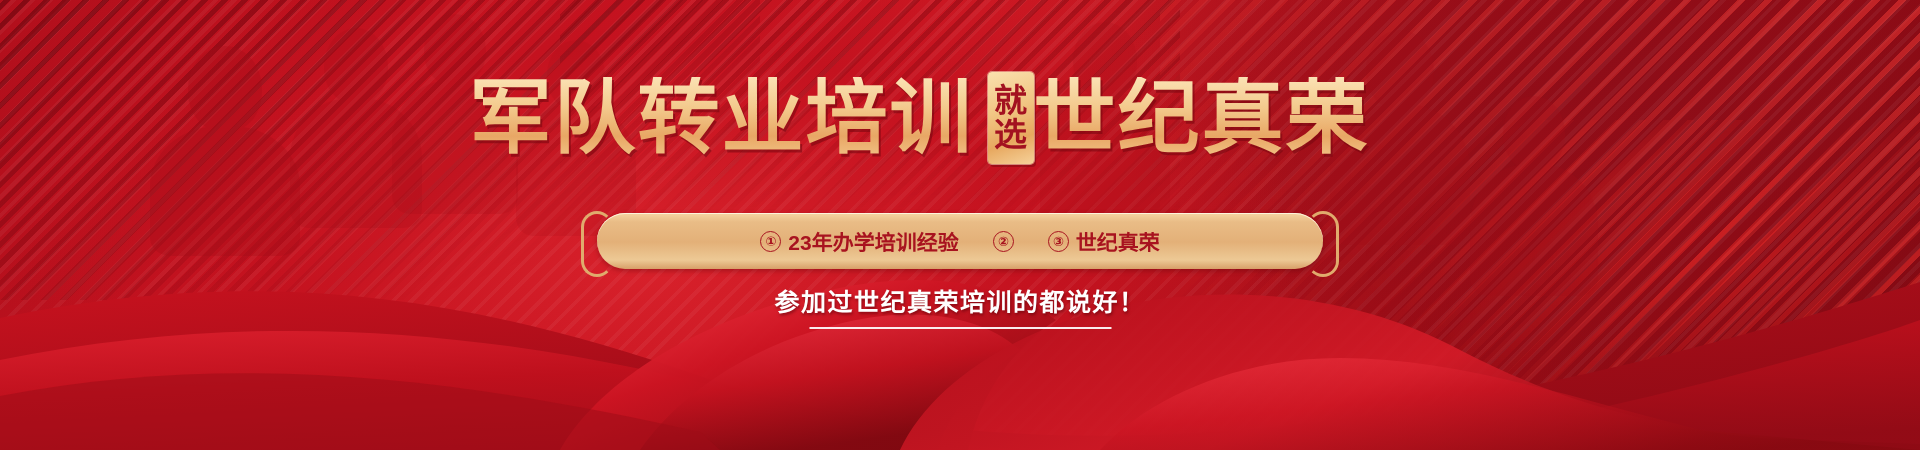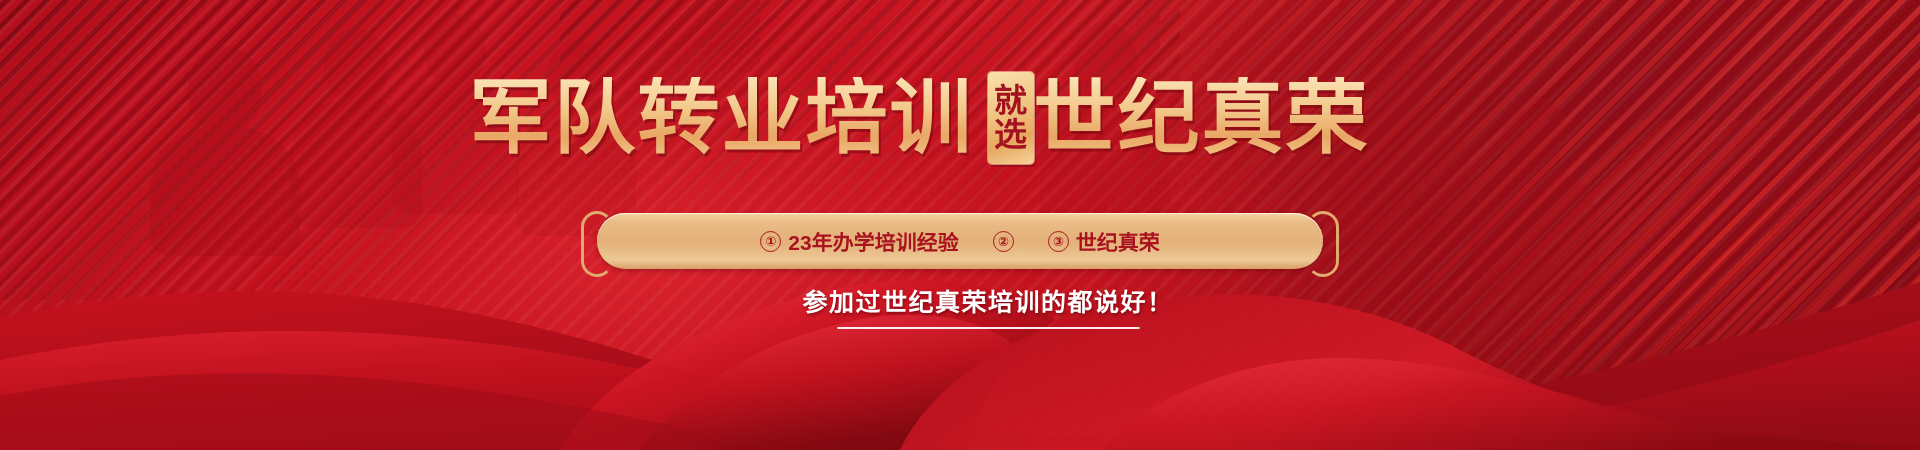--- a/index.html
+++ b/index.html
@@ -143,21 +143,20 @@
     width:21px;height:21px;border:1.6px solid #a8131f;border-radius:50%;
     font-size:13px;line-height:1;font-weight:bold;
   }
 
   
   .tagline{
     position:absolute;left:50%;transform:translateX(-50%);
     top:282px;
     display:flex;flex-direction:column;align-items:center;
     z-index:6;
-    margin-left:28px;
   }
   .tagline-text{
     color:#ffffff;font-size:25px;font-weight:bold;letter-spacing:1.5px;
     text-shadow:1px 2px 3px rgba(90,4,10,.6);
     white-space:nowrap;
   }
   .tagline-rule{
     margin-top:9px;width:302px;height:2px;background:rgba(255,255,255,.92);
   }
 </style>

